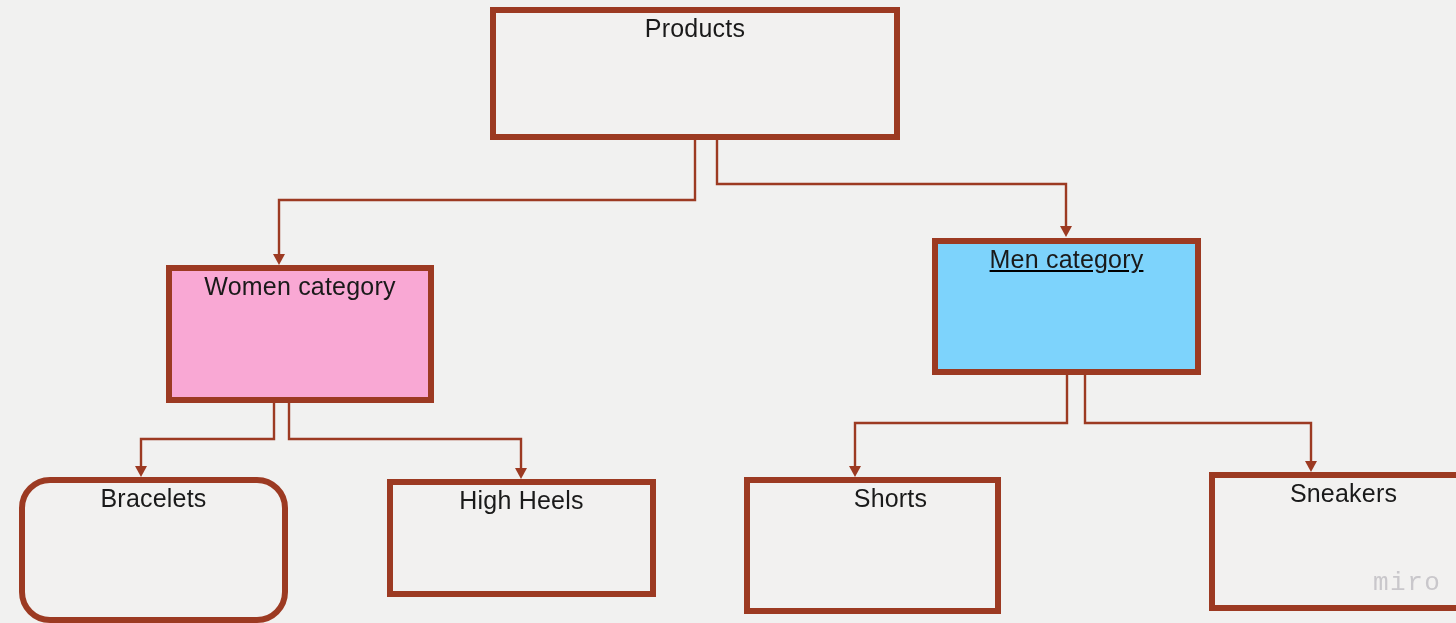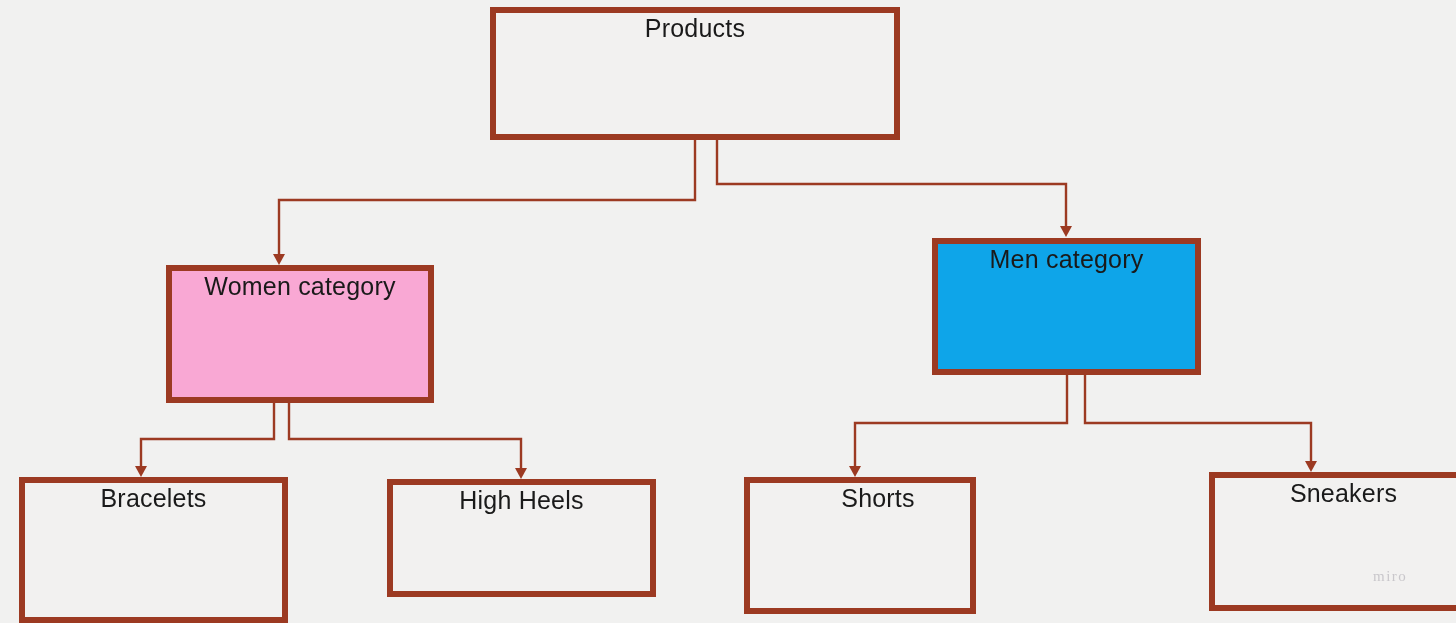--- a/index.html
+++ b/index.html
@@ -41,22 +41,22 @@
     font-size: 25px;
     font-weight: 400;
     letter-spacing: 0.2px;
     line-height: 1.2;
     white-space: nowrap;
   }
   #watermark {
     position: absolute;
     left: 1373px;
     top: 568px;
-    font-family: Liberation Serif, serif;
-    font-size: 15px;
+    font-family: Liberation Mono, monospace;
+    font-size: 26px;
     letter-spacing: 1.5px;
     color: #c9c7cb;
     user-select: none;
   }
 </style>
 </head>
 <body>
 
 <div id="canvas">
 
@@ -87,30 +87,30 @@
       </g>
     </svg>
 
   <div id="node-layer">
       <div class="node" style="left: 490px; top: 7px; width: 410px; height: 133px; border-color: rgb(156, 58, 34); background: rgb(242, 241, 240);">
         <span class="node-label" style="color: rgb(26, 26, 26);">Products</span>
       </div>
       <div class="node" style="left: 166px; top: 265px; width: 268px; height: 138px; border-color: rgb(156, 58, 34); background: #f9a8d4;">
         <span class="node-label" style="color: rgb(26, 26, 26);">Women category</span>
       </div>
-      <div class="node" style="left: 932px; top: 238px; width: 269px; height: 137px; border-color: rgb(156, 58, 34); background: #0ea5e9;">
+      <div class="node" style="left: 932px; top: 238px; width: 269px; height: 137px; border-color: rgb(156, 58, 34); background: #7dd3fc; text-decoration: underline;">
         <span class="node-label" style="color: rgb(26, 26, 26);">Men category</span>
       </div>
-      <div class="node" style="left: 19px; top: 477px; width: 269px; height: 146px; border-color: rgb(156, 58, 34); background: rgb(242, 241, 240);">
+      <div class="node" style="left: 19px; top: 477px; width: 269px; height: 146px; border-color: rgb(156, 58, 34); background: rgb(242, 241, 240); border-radius: 31px;">
         <span class="node-label" style="color: rgb(26, 26, 26);">Bracelets</span>
       </div>
       <div class="node" style="left: 387px; top: 479px; width: 269px; height: 118px; border-color: rgb(156, 58, 34); background: rgb(242, 241, 240);">
         <span class="node-label" style="color: rgb(26, 26, 26);">High Heels</span>
       </div>
-      <div class="node" style="left: 744px; top: 477px; width: 232px; height: 137px; border-color: rgb(156, 58, 34); background: rgb(242, 241, 240); padding-left: 36px;">
+      <div class="node" style="left: 744px; top: 477px; width: 257px; height: 137px; border-color: rgb(156, 58, 34); background: rgb(242, 241, 240); padding-left: 36px;">
         <span class="node-label" style="color: rgb(26, 26, 26);">Shorts</span>
       </div>
       <div class="node" style="left: 1177px; top: 472px; width: 269px; height: 139px; border-color: rgb(156, 58, 34); background: rgb(242, 241, 240); margin-left: 32px;">
         <span class="node-label" style="color: rgb(26, 26, 26);">Sneakers</span>
       </div>
     </div>
 
   <div id="watermark">miro</div>
 
 </div>

